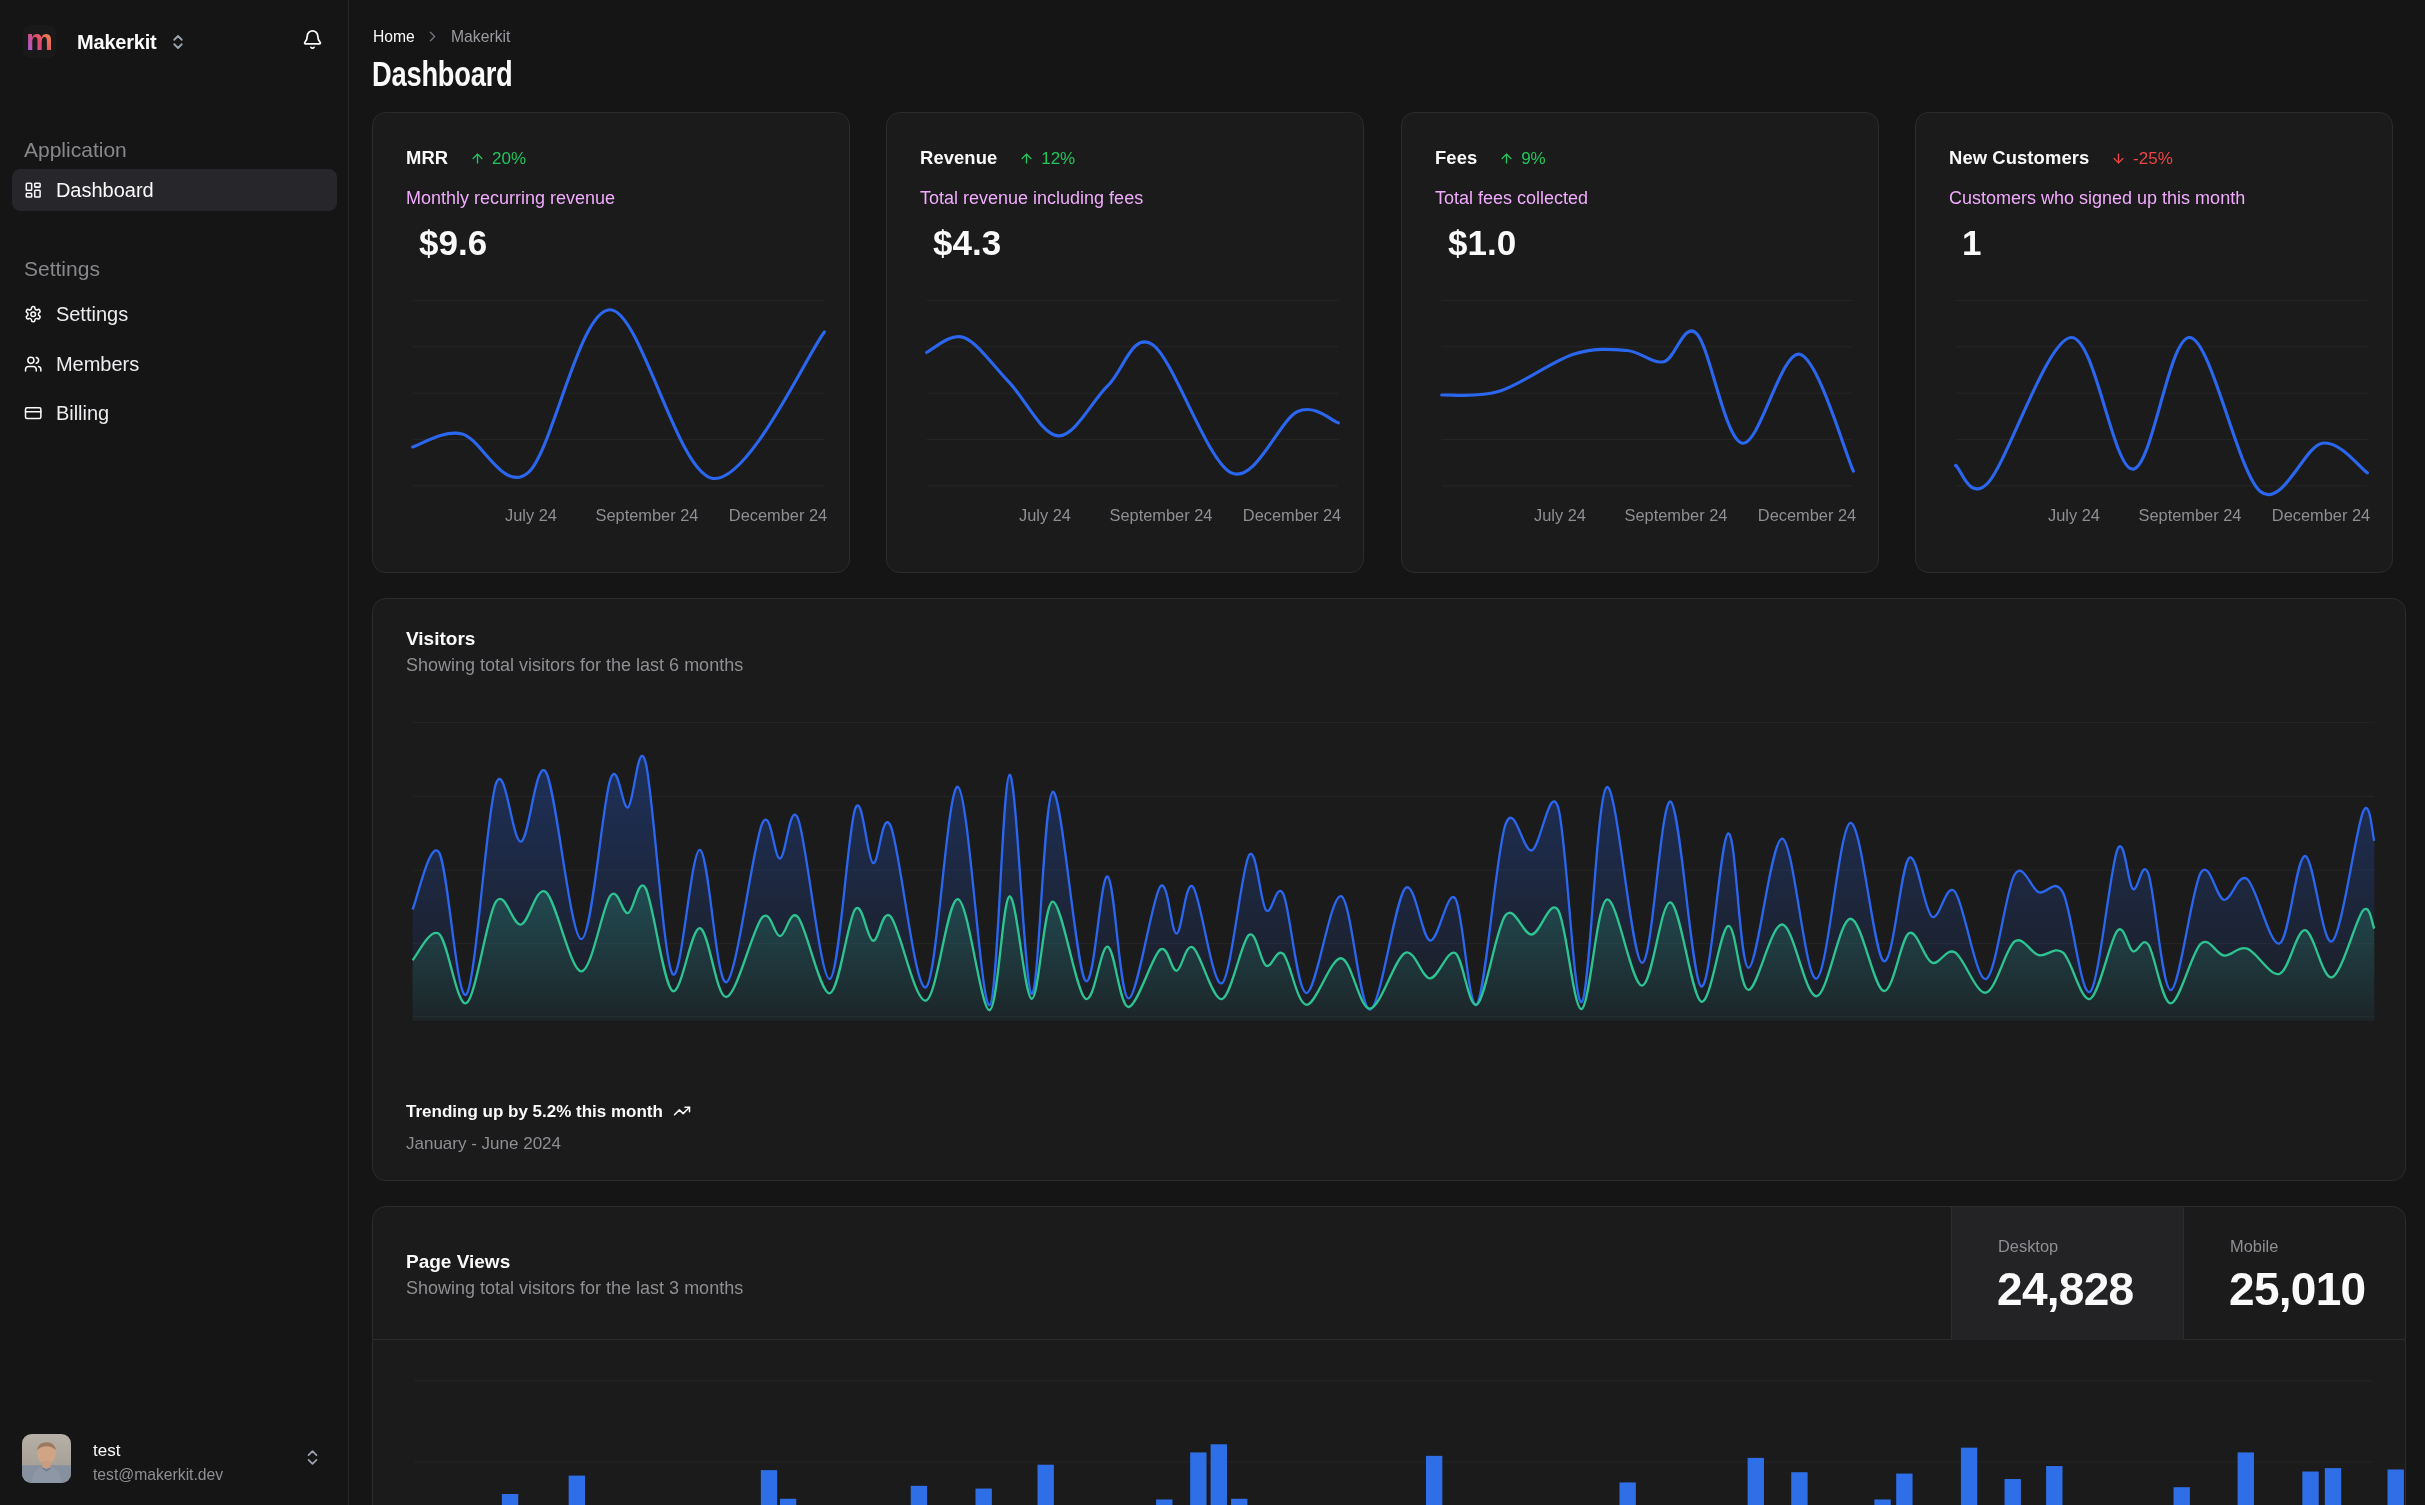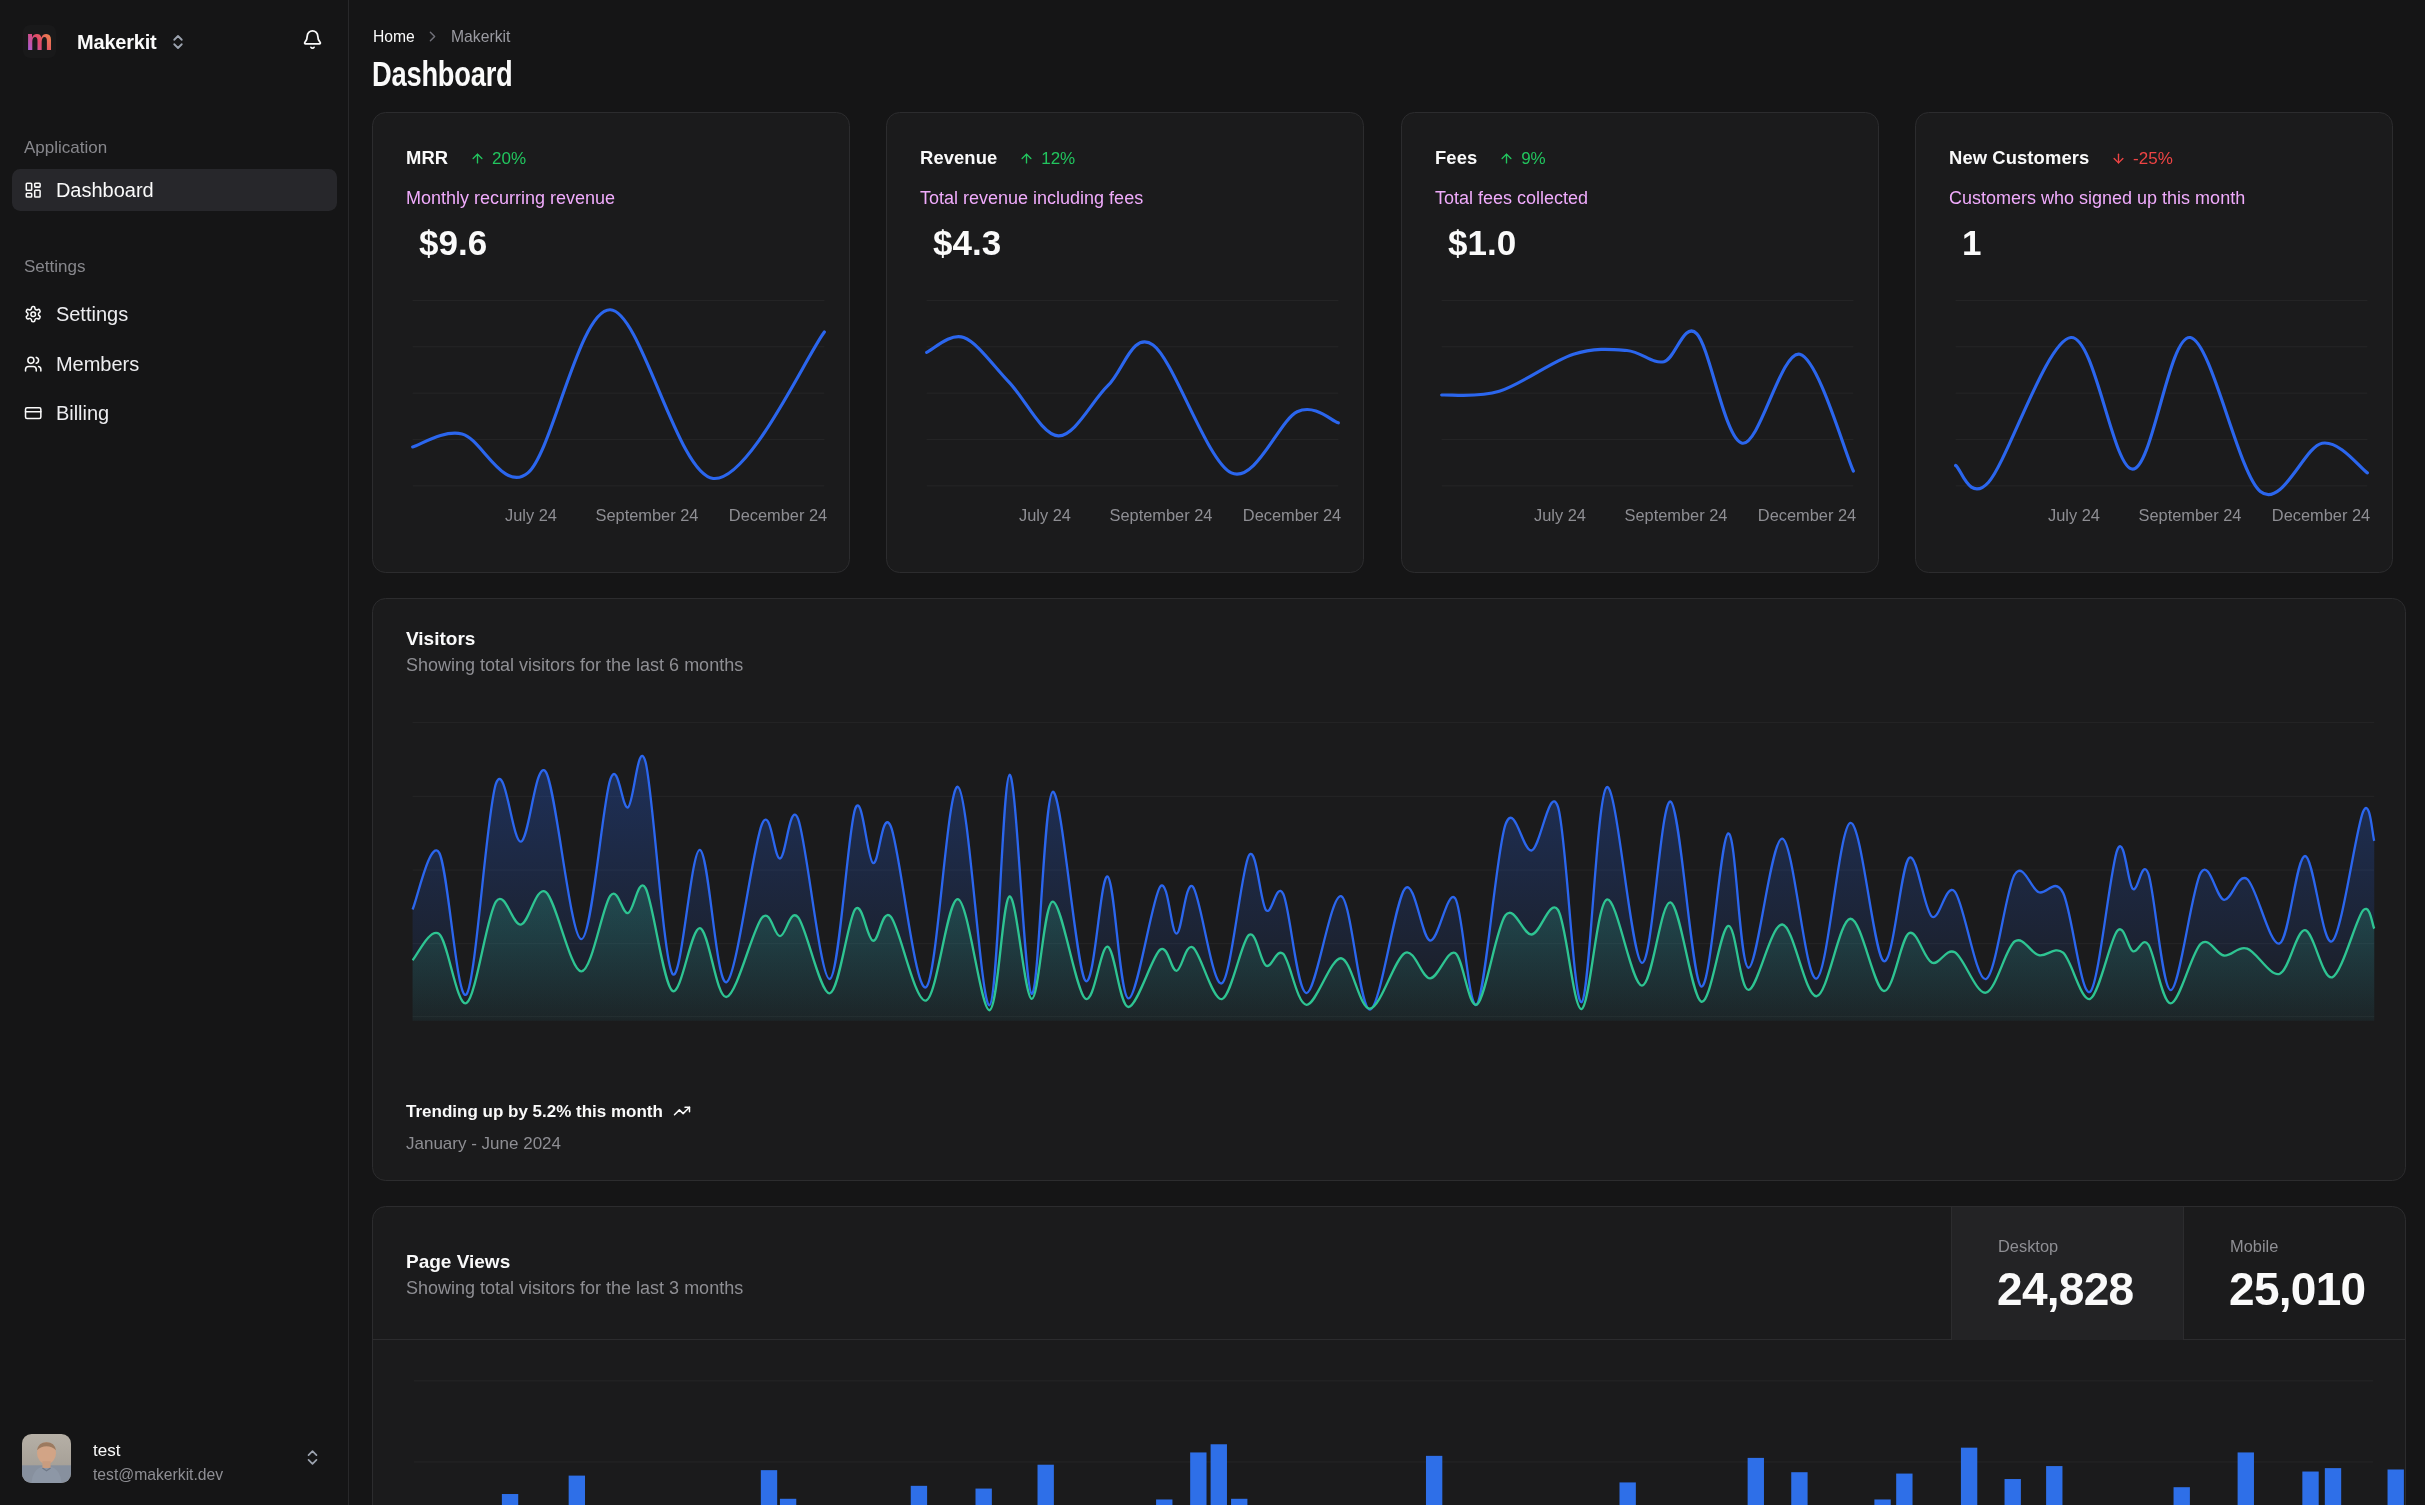--- a/index.html
+++ b/index.html
@@ -1,20 +1,20 @@
 <!DOCTYPE html>
 <html style="font-size:11px"><head><meta charset="utf-8"><style>
 * { margin:0; padding:0; box-sizing:border-box; }
 html,body { width:2426px; height:1505px; overflow:hidden; background:#151516;
   font-family:"Liberation Sans", sans-serif; color:#fafafa; }
 .abs { position:absolute; }
 #sidebar { position:absolute; left:0; top:0; width:349px; height:1505px; border-right:0.7px solid #28282a; background:#151516; }
 #logo { position:absolute; left:22.5px; top:25px; width:33px; height:33px; border-radius:6.8px; background:#19191a; }
 #brand { position:absolute; left:77px; top:32px; font-size:20px; font-weight:700; letter-spacing:-0.2px; line-height:1; }
-.lbl { position:absolute; left:24px; font-size:17px; color:#87878c; line-height:1; }
+.lbl { position:absolute; left:24px; font-size:21px; color:#87878c; line-height:1; }
 .nitem { position:absolute; left:11.6px; width:325px; height:42px; border-radius:8.2px; display:flex; align-items:center; gap:13.6px; padding-left:12.3px; font-size:20px; color:#ededf0; }
 .nitem.active { background:#27272b; color:#fafafa; }
 .nitem svg { flex:none; }
 #user { position:absolute; left:22px; top:1434px; width:306px; height:49px; }
 #avatar { position:absolute; left:0; top:0; width:49px; height:49px; border-radius:9.6px; overflow:hidden; }
 #uname { position:absolute; left:71px; top:7.5px; font-size:17px; line-height:1; }
 #umail { position:absolute; left:71px; top:33px; font-size:15.7px; line-height:1; color:#8e8e93; }
 #crumb { position:absolute; left:373px; top:28px; font-size:15.7px; line-height:1; }
 #crumb .sep { margin:0 9.6px; }
 #crumb .muted { color:#9a9aa1; }

